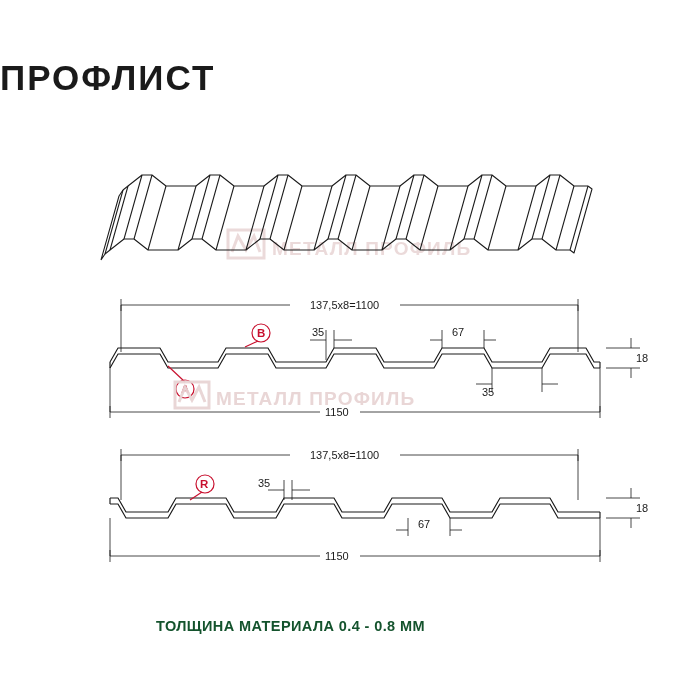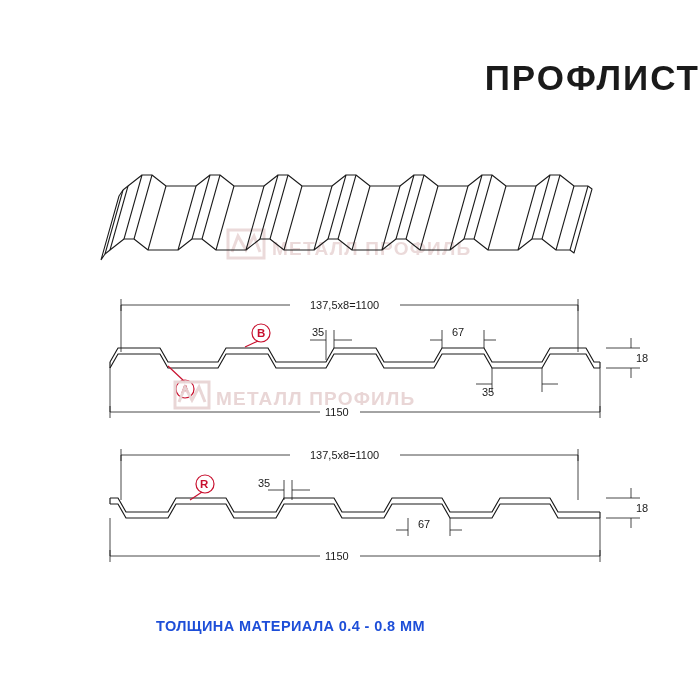--- a/index.html
+++ b/index.html
@@ -16,21 +16,21 @@
     width: 700px;
     height: 700px;
     overflow: hidden;
     background: #ffffff;
   }
   .title {
     position: absolute;
     left: 0;
     top: 58px;
     width: 700px;
-    text-align: right;
+    text-align: left;
     font-size: 35px;
     font-weight: bold;
     letter-spacing: 2px;
     color: #1a1a1a;
   }
   .subtitle {
     position: absolute;
     left: 0;
     top: 104px;
     width: 700px;
@@ -41,21 +41,21 @@
   }
   .footer-note {
     position: absolute;
     left: 0;
     top: 618px;
     width: 581px;
     text-align: center;
     font-size: 14.5px;
     font-weight: bold;
     letter-spacing: 0.4px;
-    color: #1d4ed8;
+    color: #14532d;
   }
   svg { display: block; }
   .svg-layer {
     position: absolute;
     left: 0;
     top: 0;
   }
   text.dim {
     font-family: "Liberation Sans", sans-serif;
     font-size: 11px;

